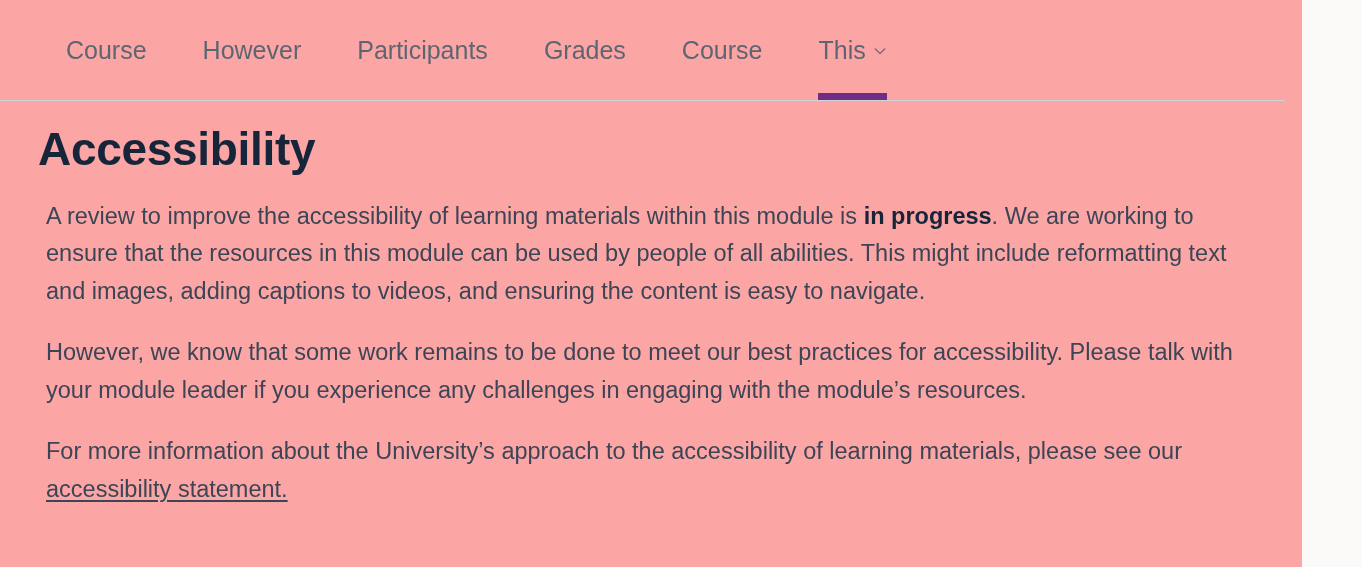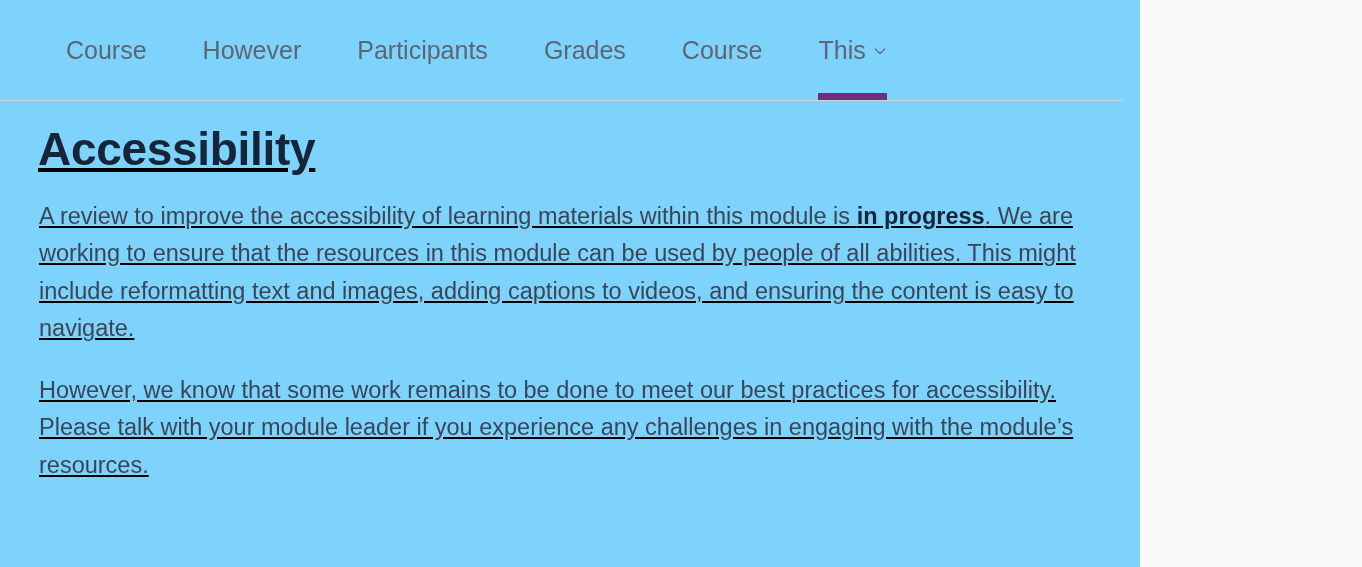--- a/index.html
+++ b/index.html
@@ -10,23 +10,23 @@
     width: 1362px;
     height: 567px;
     background: #fbfaf8;
     font-family: "Liberation Sans", sans-serif;
     -webkit-font-smoothing: antialiased;
     overflow: hidden;
   }
 
   .page {
     position: relative;
-    width: 1140px;
+    width: 1302px;
     height: 567px;
-    background: #7dd3fc;
+    background: #fca5a5;
     box-sizing: border-box;
   }
 
   
   .navbar {
     position: relative;
     height: 101px;
     box-sizing: border-box;
   }
   .nav-divider {
@@ -80,32 +80,31 @@
     height: 14px;
     flex: 0 0 auto;
     position: relative;
     top: 1px;
   }
   .chevron svg { display: block; }
 
   
   .content {
     padding: 22px 38px 0 38px;
-    text-decoration: underline;
   }
   .page-title {
     margin: 0 0 22px 0;
     font-size: 46px;
     line-height: 1.15;
     font-weight: bold;
     color: #16253a;
     letter-spacing: -0.3px;
   }
   .body-text {
-    margin: 0 0 24px 1px;
+    margin: 0 0 24px 8px;
     font-size: 23.5px;
     line-height: 37.5px;
     color: #3b4555;
     max-width: 1290px;
   }
   .body-text:last-child { margin-bottom: 0; }
   .body-text b {
     font-weight: bold;
     color: #16253a;
   }
@@ -165,16 +164,19 @@
     <h1 class="page-title">Accessibility</h1>
 
     <p class="body-text">
       <span>A review to improve the accessibility of learning materials within this module is </span><b>in progress</b><span>. We are working to ensure that the resources in this module can be used by people of all abilities. This might include reformatting text and images, adding captions to videos, and ensuring the content is easy to navigate.</span>
     </p>
 
     <p class="body-text">
       <span>However, we know that some work remains to be done to meet our best practices for accessibility. Please talk with your module leader if you experience any challenges in engaging with the module’s resources.</span>
     </p>
 
+    <p class="body-text">
+      <span>For more information about the University’s approach to the accessibility of learning materials, please see our </span><a class="inline-link">accessibility statement.</a>
+    </p>
 
   </main>
 
 </div>
 
 </body></html>

